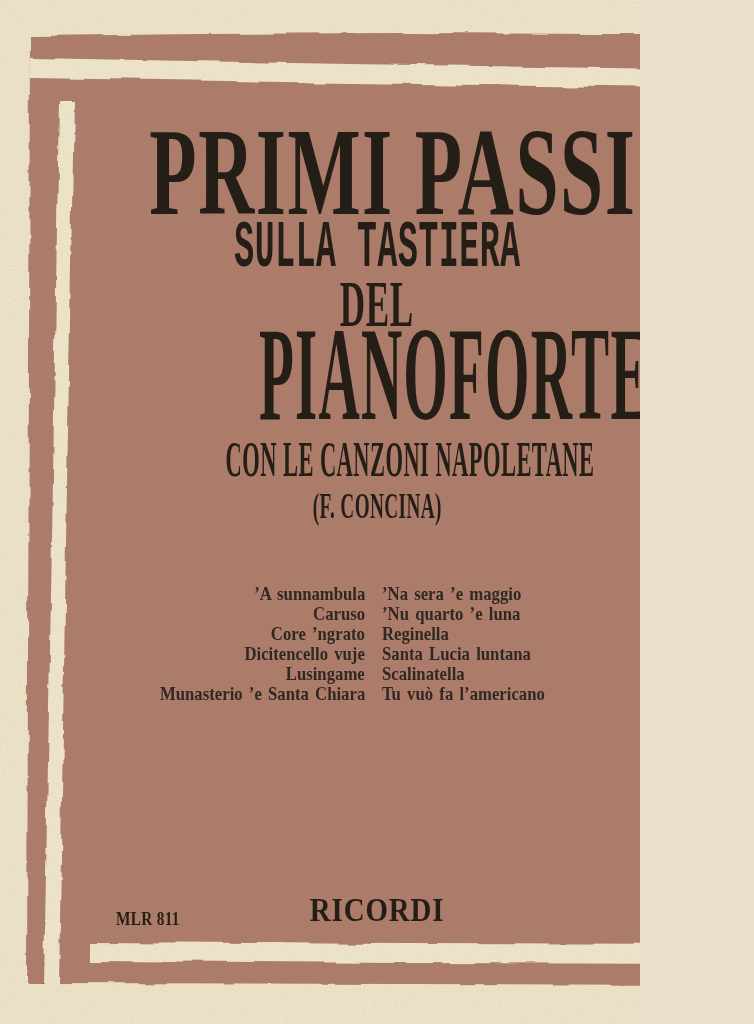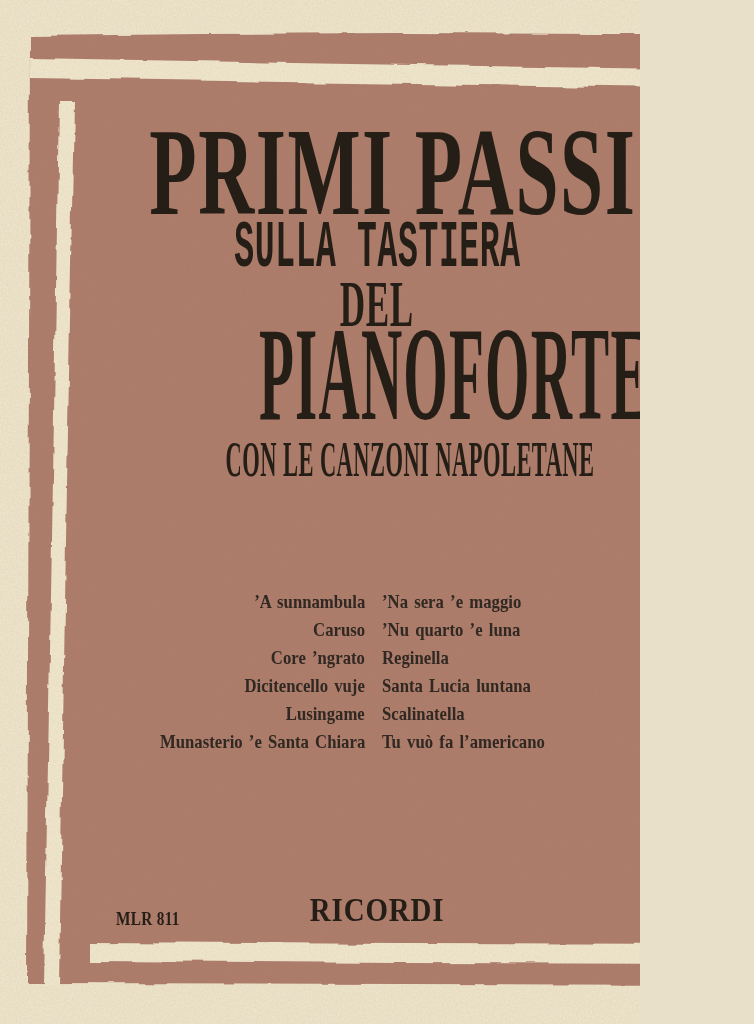--- a/index.html
+++ b/index.html
@@ -38,21 +38,21 @@
   .catalog{
     position:absolute;top:910px;left:116px;
     font-size:18px;font-weight:bold;line-height:1;
     letter-spacing:.02em;white-space:nowrap;color:#241e17;
   }
   .catalog>span{display:inline-block;transform-origin:left top;transform:scaleX(.85);}
   .songs{
     position:absolute;top:584px;left:0;width:754px;
     font-weight:bold;font-size:19px;color:#302822;
   }
-  .song-row{position:relative;height:19.95px;line-height:19.95px;word-spacing:.12em;margin-top:8px;}
+  .song-row{position:relative;height:19.95px;line-height:19.95px;word-spacing:.12em;}
   .song-row .s-left{
     position:absolute;right:389px;top:0;white-space:nowrap;
     transform-origin:right center;transform:scaleX(.88);
   }
   .song-row .s-right{
     position:absolute;left:382px;top:0;white-space:nowrap;
     transform-origin:left center;transform:scaleX(.88);
   }
 </style>
 </head>
@@ -103,20 +103,23 @@
   <div class="txt t-del">
     <span>DEL</span>
   </div>
   <div class="txt t-piano">
     <span>PIANOFORTE</span>
   </div>
 
   <div class="txt t-canzoni">
     <span>CON LE CANZONI NAPOLETANE</span>
   </div>
+  <div class="txt t-concina">
+    <span>(F. CONCINA)</span>
+  </div>
 
   <div class="songs">
     <div class="song-row">
       <span class="s-left">’A sunnambula</span>
       <span class="s-right">’Na sera ’e maggio</span>
     </div>
     <div class="song-row">
       <span class="s-left">Caruso</span>
       <span class="s-right">’Nu quarto ’e luna</span>
     </div>

